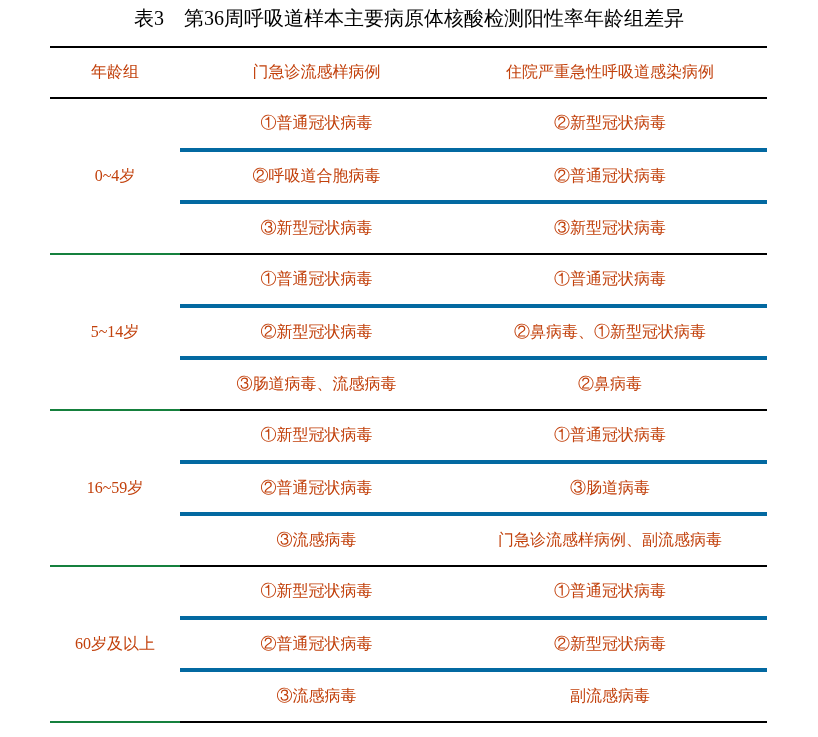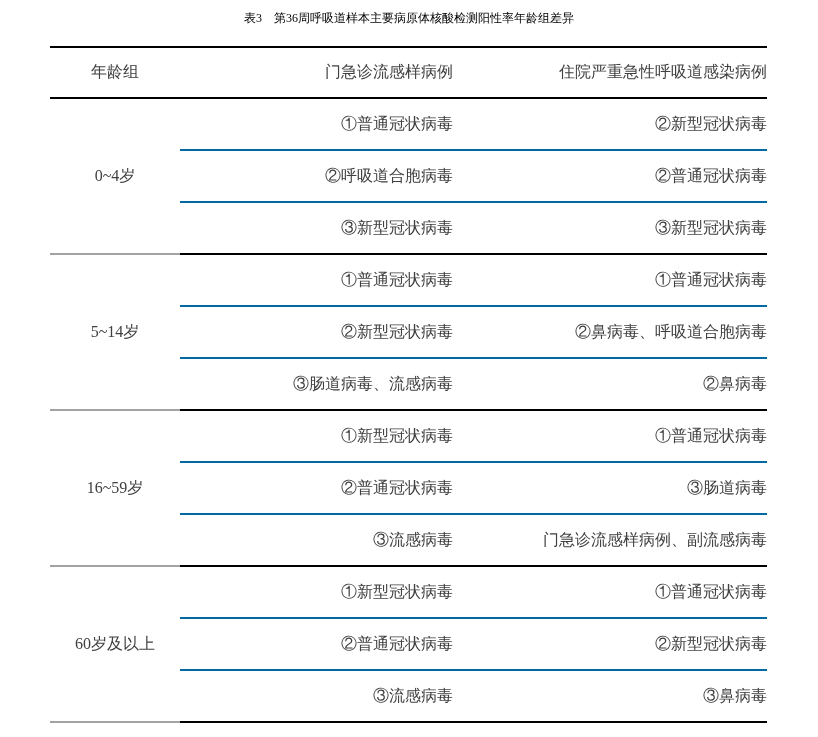--- a/index.html
+++ b/index.html
@@ -12,55 +12,55 @@
     color: #000000;
     font-family: "Liberation Serif", "DejaVu Serif", serif;
     overflow: hidden;
   }
   .title {
     position: absolute;
     top: 8px;
     left: 0;
     width: 818px;
     text-align: center;
-    font-size: 12px;
+    font-size: 20px;
     line-height: 20px;
     white-space: pre;
   }
   table.tbl {
     position: absolute;
     left: 50px;
     top: 46px;
     width: 717px;
     border-collapse: collapse;
     table-layout: fixed;
     font-size: 16px;
-    color: #404040;
+    color: #c2410c;
   }
   col.w1 { width: 130px; }
   col.w2 { width: 273px; }
   col.w3 { width: 314px; }
   .tbl th, .tbl td {
     padding: 0;
     vertical-align: middle;
     font-weight: normal;
     overflow: hidden;
     white-space: nowrap;
   }
   thead th {
     height: 51px;
     border-top: 2px solid #000000;
     border-bottom: 2px solid #000000;
   }
   tbody td { height: 52px; }
   .c1 { text-align: center; }
-  .c2, .c3 { text-align: right; padding-left: 32px; }
-  tr.inner td { border-top: 2px solid #0369a1; font-family: Liberation Serif, serif; }
+  .c2, .c3 { text-align: center; padding-left: 32px; }
+  tr.inner td { border-top: 4px solid #0369a1; font-family: Liberation Serif, serif; }
   tbody tr:last-child td { border-bottom: 2px solid #000000; }
-  tbody td[rowspan] { border-bottom: 2px solid #a3a3a3; }
+  tbody td[rowspan] { border-bottom: 2px solid #15803d; }
 </style>
 </head>
 <body>
 
 <div class="page">
   <div class="title">表3　第36周呼吸道样本主要病原体核酸检测阳性率年龄组差异</div>
 
   <table class="tbl">
     <colgroup>
       <col class="w1">
@@ -92,21 +92,21 @@
     </tbody>
 
     <tbody>
       <tr>
         <td class="c1" rowspan="3">5~14岁</td>
         <td class="c2">①普通冠状病毒</td>
         <td class="c3">①普通冠状病毒</td>
       </tr>
       <tr class="inner">
         <td class="c2">②新型冠状病毒</td>
-        <td class="c3">②鼻病毒、呼吸道合胞病毒</td>
+        <td class="c3">②鼻病毒、①新型冠状病毒</td>
       </tr>
       <tr class="inner">
         <td class="c2">③肠道病毒、流感病毒</td>
         <td class="c3">②鼻病毒</td>
       </tr>
     </tbody>
 
     <tbody>
       <tr>
         <td class="c1" rowspan="3">16~59岁</td>
@@ -128,17 +128,17 @@
         <td class="c1" rowspan="3">60岁及以上</td>
         <td class="c2">①新型冠状病毒</td>
         <td class="c3">①普通冠状病毒</td>
       </tr>
       <tr class="inner">
         <td class="c2">②普通冠状病毒</td>
         <td class="c3">②新型冠状病毒</td>
       </tr>
       <tr class="inner">
         <td class="c2">③流感病毒</td>
-        <td class="c3">③鼻病毒</td>
+        <td class="c3">副流感病毒</td>
       </tr>
     </tbody>
   </table>
 </div>
 
 </body></html>

